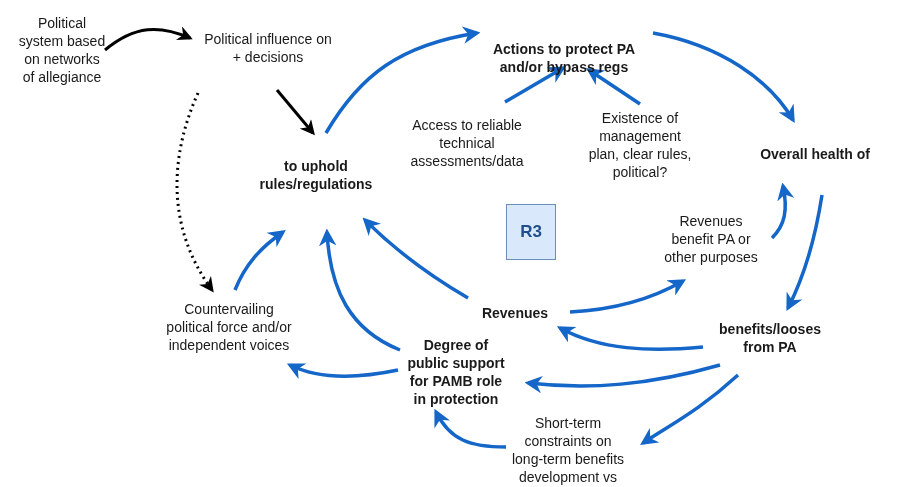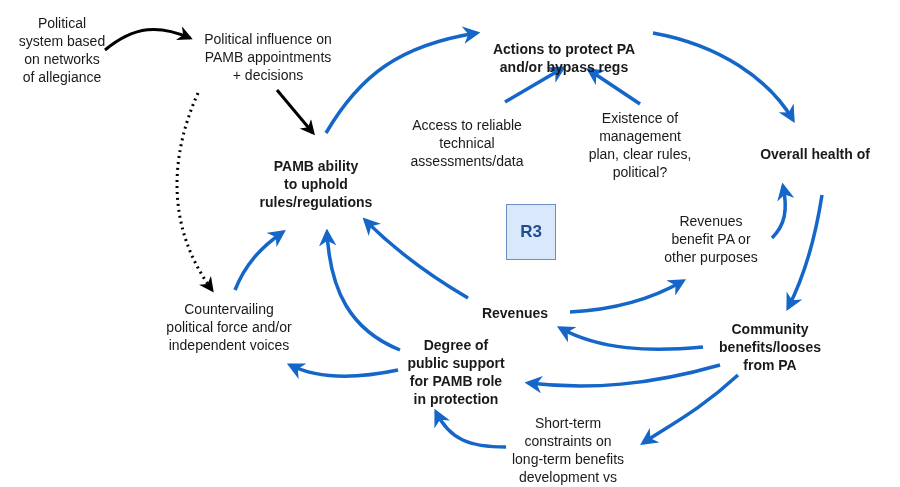--- a/index.html
+++ b/index.html
@@ -53,25 +53,23 @@
 
 <div id="nodes">
     <div class="node" style="left: 62px; top: 14px;">
       <span>Political</span>
       <span>system based</span>
       <span>on networks</span>
       <span>of allegiance</span>
     </div>
     <div class="node" style="left: 268px; top: 30px;">
       <span>Political influence on</span>
-      <span>PAMB appointments</span>
       <span>+ decisions</span>
     </div>
     <div class="node bold" style="left: 316px; top: 157px;">
-      <span>PAMB ability</span>
       <span>to uphold</span>
       <span>rules/regulations</span>
     </div>
     <div class="node bold" style="left: 564px; top: 16px; margin-top: 24px;">
       <span>Actions to protect PA</span>
       <span>and/or bypass regs</span>
     </div>
     <div class="node" style="left: 467px; top: 116px;">
       <span>Access to reliable</span>
       <span>technical</span>
@@ -88,21 +86,20 @@
     </div>
     <div class="node" style="left: 711px; top: 212px;">
       <span>Revenues</span>
       <span>benefit PA or</span>
       <span>other purposes</span>
     </div>
     <div class="node bold" style="left: 515px; top: 304px;">
       <span>Revenues</span>
     </div>
     <div class="node bold" style="left: 770px; top: 320px;">
-      <span>Community</span>
       <span>benefits/looses</span>
       <span>from PA</span>
     </div>
     <div class="node" style="left: 229px; top: 300px;">
       <span>Countervailing</span>
       <span>political force and/or</span>
       <span>independent voices</span>
     </div>
     <div class="node bold" style="left: 456px; top: 336px;">
       <span>Degree of</span>

